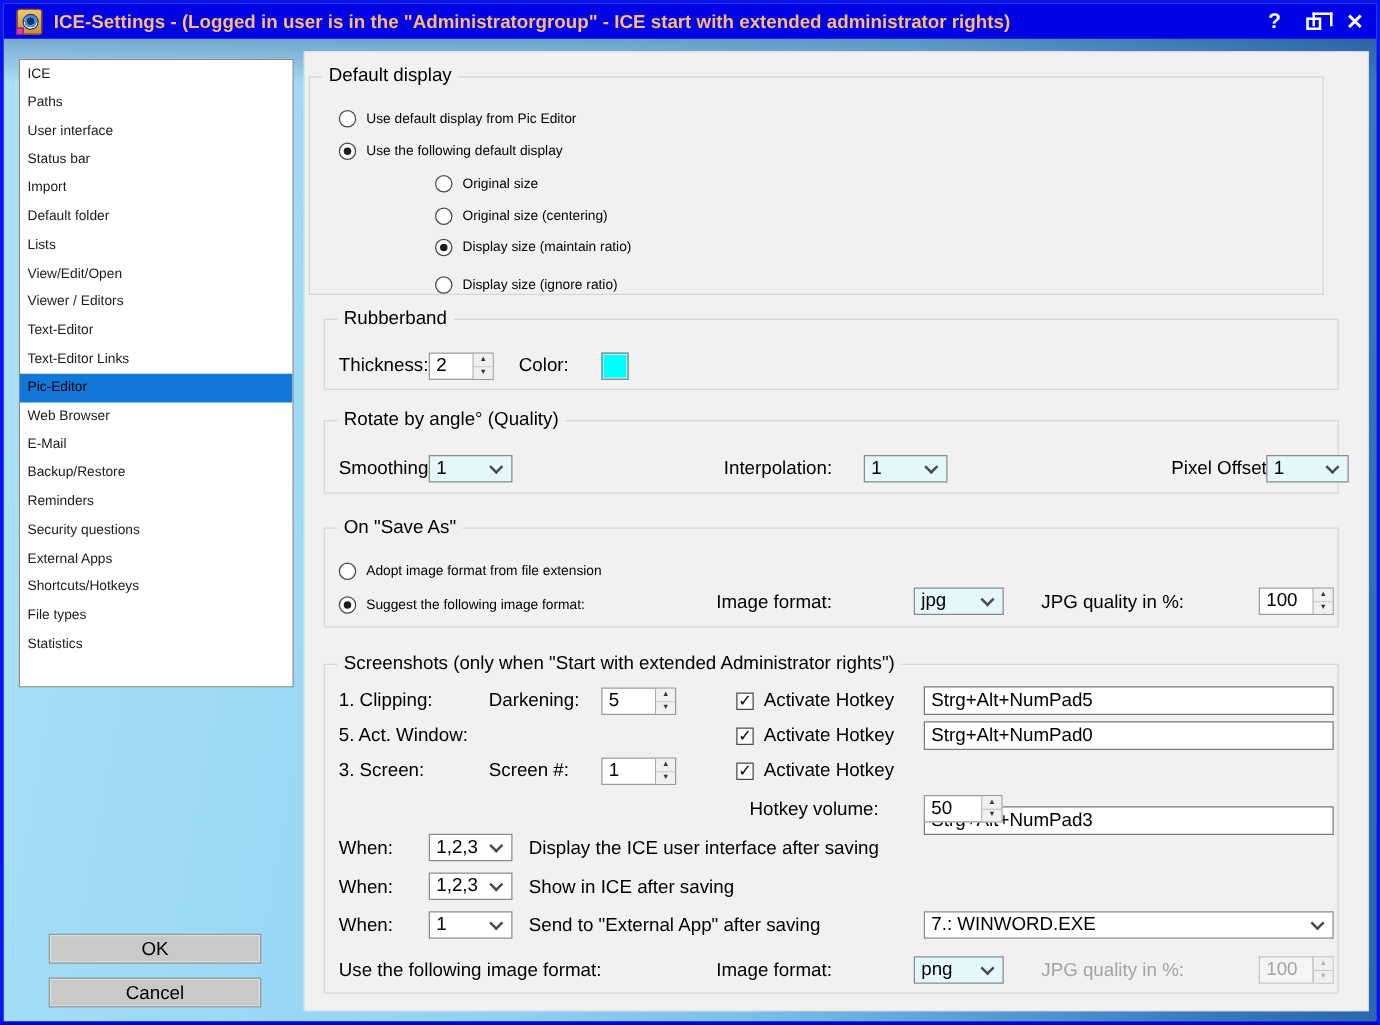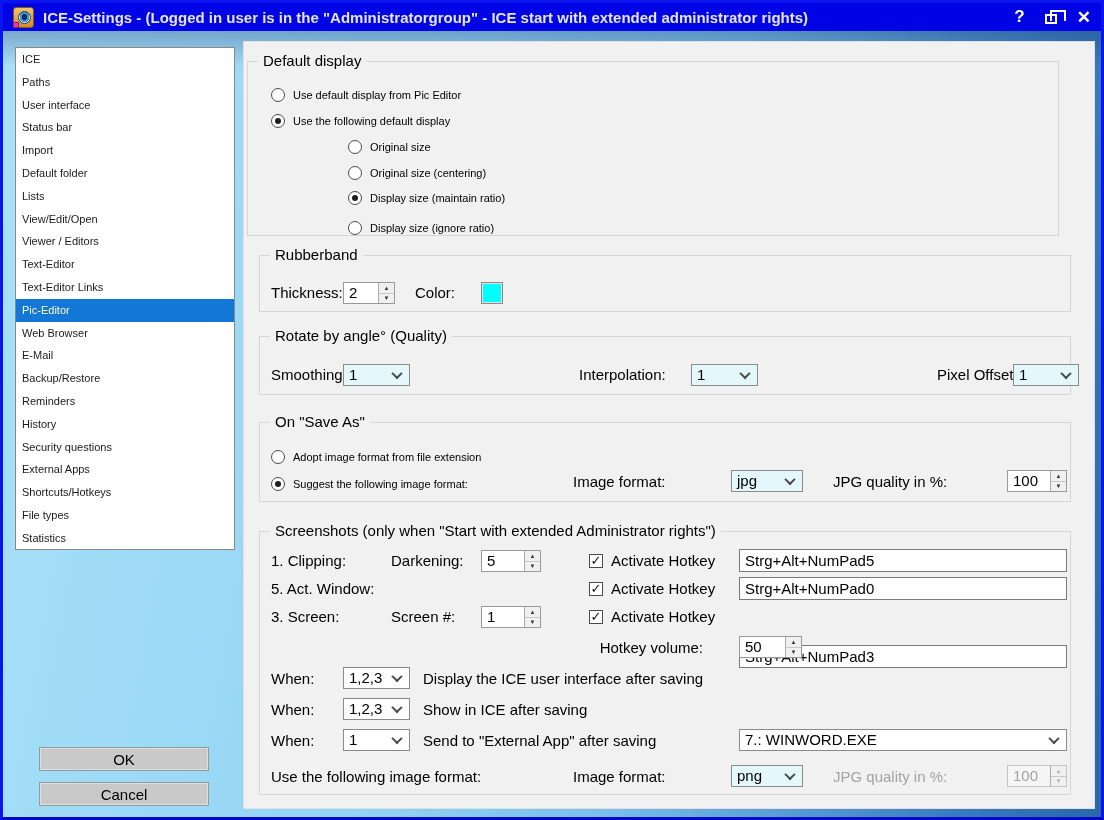--- a/index.html
+++ b/index.html
@@ -20,35 +20,35 @@
   .titlebar {
     position:absolute; left:0; top:0; right:0; height:28px;
     background:#0004e4; display:flex; align-items:center; padding:0 10px; gap:9px;
   }
   .app-icon { width:21px; height:21px; border-radius:3px; background:linear-gradient(#f2c56a,#d08a2e);
     border:1px solid #8a5a14; position:relative; flex:none; }
   .app-icon .lens { position:absolute; left:4px; top:3px; width:13px; height:13px; border-radius:50%;
     background:radial-gradient(circle at 50% 45%, #0b2f66 0 3px, #3f8fd2 3px 5px, #e8f4ff 5px 6px, #2e6fb2 6px);
     border:1px solid #17406e; }
   .app-icon .tab { position:absolute; left:-1px; bottom:-1px; width:6px; height:6px; background:#e13fae; border:1px solid #8d1f6d; }
-  .title-text { color:#e5e5e5; font-weight:bold; font-size:15px; white-space:nowrap; overflow:hidden; }
+  .title-text { color:#fdba74; font-weight:bold; font-size:15px; white-space:nowrap; overflow:hidden; }
   .tb-buttons { margin-left:auto; display:flex; align-items:center; gap:20px; color:#fff; }
   .tb-btn { cursor:default; display:flex; align-items:center; justify-content:center; height:20px; }
   .help-glyph { font-size:17px; font-weight:bold; }
   .restore-glyph { position:relative; width:12px; height:10px; border:2px solid #fff; margin-top:3px; }
   .restore-glyph::before { content:''; position:absolute; left:3px; top:-6px; width:12px; height:9px;
     border:2px solid #fff; border-bottom:none; }
   .close-glyph { font-size:17px; font-weight:bold; }
 
   
   .listbox { left:12px; top:44px; width:220px; height:503px; background:#fff;
     border:1px solid #8a8a8a; overflow:hidden; }
   .list-item { height:22.8px; line-height:22.8px; padding-left:6px; font-size:11px; color:#1a1a1a;
     white-space:nowrap; cursor:default; }
-  .list-item.selected { background:#1277d7; color:#fef9c3; }
+  .list-item.selected { background:#1277d7; color:#000000; }
 
   .btn { position:absolute; left:36px; width:170px; height:24px; background:#c9c9c9;
     border:1px solid #8e9e9e; box-shadow: inset 0 0 0 1px #dedede;
     font-family:"Liberation Sans",sans-serif; font-size:15px; color:#000; text-align:center; line-height:21px; cursor:default; }
   .btn.ok { top:744px; } .btn.cancel { top:779px; }
 
   
   .panel { left:240px; top:38px; width:852px; height:768px; background:#f1f1f1; border:1px solid #e0e0e0; }
 
   .groupbox { border:1px solid #d6d6d6; background:transparent; }
@@ -116,21 +116,20 @@
       <div class="list-item">Lists</div>
       <div class="list-item">View/Edit/Open</div>
       <div class="list-item">Viewer / Editors</div>
       <div class="list-item">Text-Editor</div>
       <div class="list-item">Text-Editor Links</div>
       <div class="list-item selected">Pic-Editor</div>
       <div class="list-item">Web Browser</div>
       <div class="list-item">E-Mail</div>
       <div class="list-item">Backup/Restore</div>
       <div class="list-item">Reminders</div>
-      <div class="list-item">History</div>
       <div class="list-item">Security questions</div>
       <div class="list-item">External Apps</div>
       <div class="list-item">Shortcuts/Hotkeys</div>
       <div class="list-item">File types</div>
       <div class="list-item">Statistics</div>
     </div>
   <button class="btn ok">OK</button>
   <button class="btn cancel">Cancel</button>
 
   <div class="panel abs"></div>

